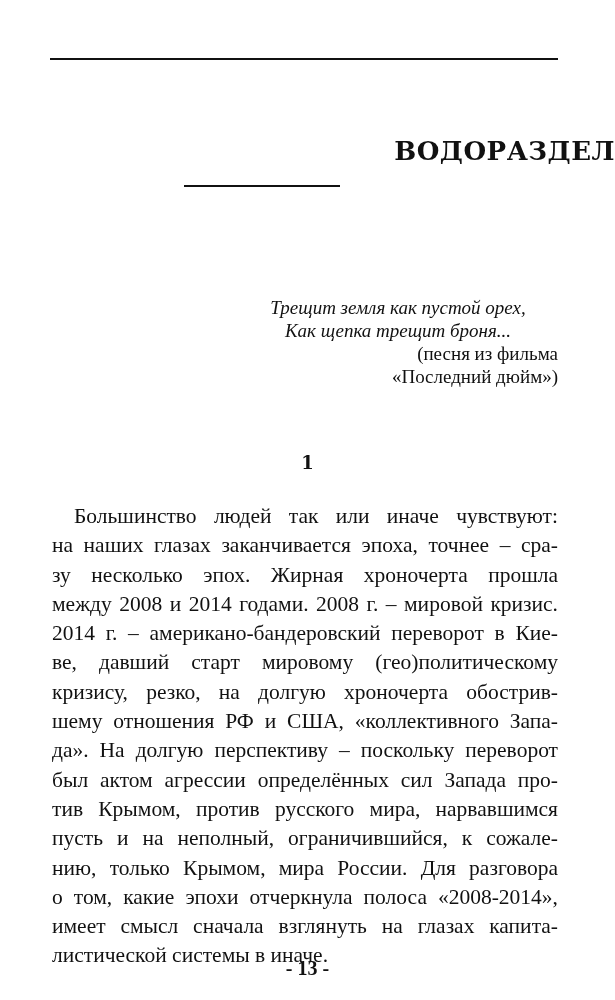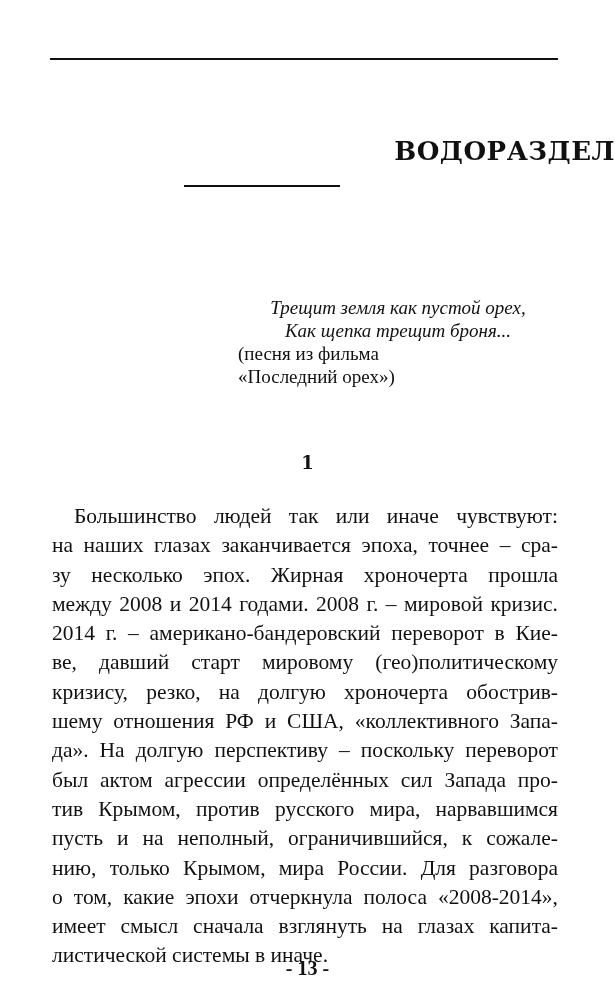--- a/index.html
+++ b/index.html
@@ -4,21 +4,21 @@
   <style>
     html, body { margin:0; padding:0; background:#ffffff; }
     body { width:615px; height:1000px; position:relative; overflow:hidden; color:#111; }
     .top-rule { position:absolute; left:50px; top:58px; width:508px; height:2px; background:#111; }
     .title { position:absolute; left:0; top:136px; width:615px; text-align:right;
       font-family:"DejaVu Serif", serif; font-weight:bold; font-size:26px; letter-spacing:0.5px; color:#111; }
     .title-rule { position:absolute; left:184px; top:185px; width:156px; height:2px; background:#111; }
     .epigraph { position:absolute; left:238px; top:296px; width:320px;
       font-family:"Liberation Serif", serif; font-size:19px; line-height:23px; color:#111; }
     .epigraph .verse { font-style:italic; display:block;text-align:center; }
-    .epigraph .src { display:block; }
+    .epigraph .src { display:block; text-align:right; }
     .section-num { position:absolute; left:0; top:452px; width:615px; text-align:center;
       font-family:"DejaVu Serif", serif; font-weight:bold; font-size:18px; }
     .body-text { position:absolute; left:52px; top:502px; width:506px;
       font-family:"Liberation Serif", serif; font-size:21.5px; line-height:29.3px; color:#111; }
     .line { display:block; white-space:nowrap; text-align:justify; text-align-last:justify; }
     .line.last { text-align-last:left; }
     .line.indent { padding-left:22px; }
     .page-num { position:absolute; left:0; top:957px; width:615px; text-align:center;
       font-family:"Liberation Serif", serif; font-weight:bold; font-size:20px; }
   </style>
@@ -27,21 +27,21 @@
 
 <div class="top-rule"></div>
 
 <div class="title">ВОДОРАЗДЕЛ</div>
 <div class="title-rule"></div>
 
 <div class="epigraph">
   <span class="verse">Трещит земля как пустой орех,</span>
   <span class="verse">Как щепка трещит броня...</span>
   <span class="src">(песня из фильма</span>
-  <span class="src">«Последний орех»)</span>
+  <span class="src">«Последний дюйм»)</span>
 </div>
 
 <div class="section-num">1</div>
 
 <div class="body-text">
   <span class="line indent">Большинство людей так или иначе чувствуют:</span>
   <span class="line">на наших глазах заканчивается эпоха, точнее – сра-</span>
   <span class="line">зу несколько эпох. Жирная хроночерта прошла</span>
   <span class="line">между 2008 и 2014 годами. 2008 г. – мировой кризис.</span>
   <span class="line">2014 г. – американо-бандеровский переворот в Кие-</span>

